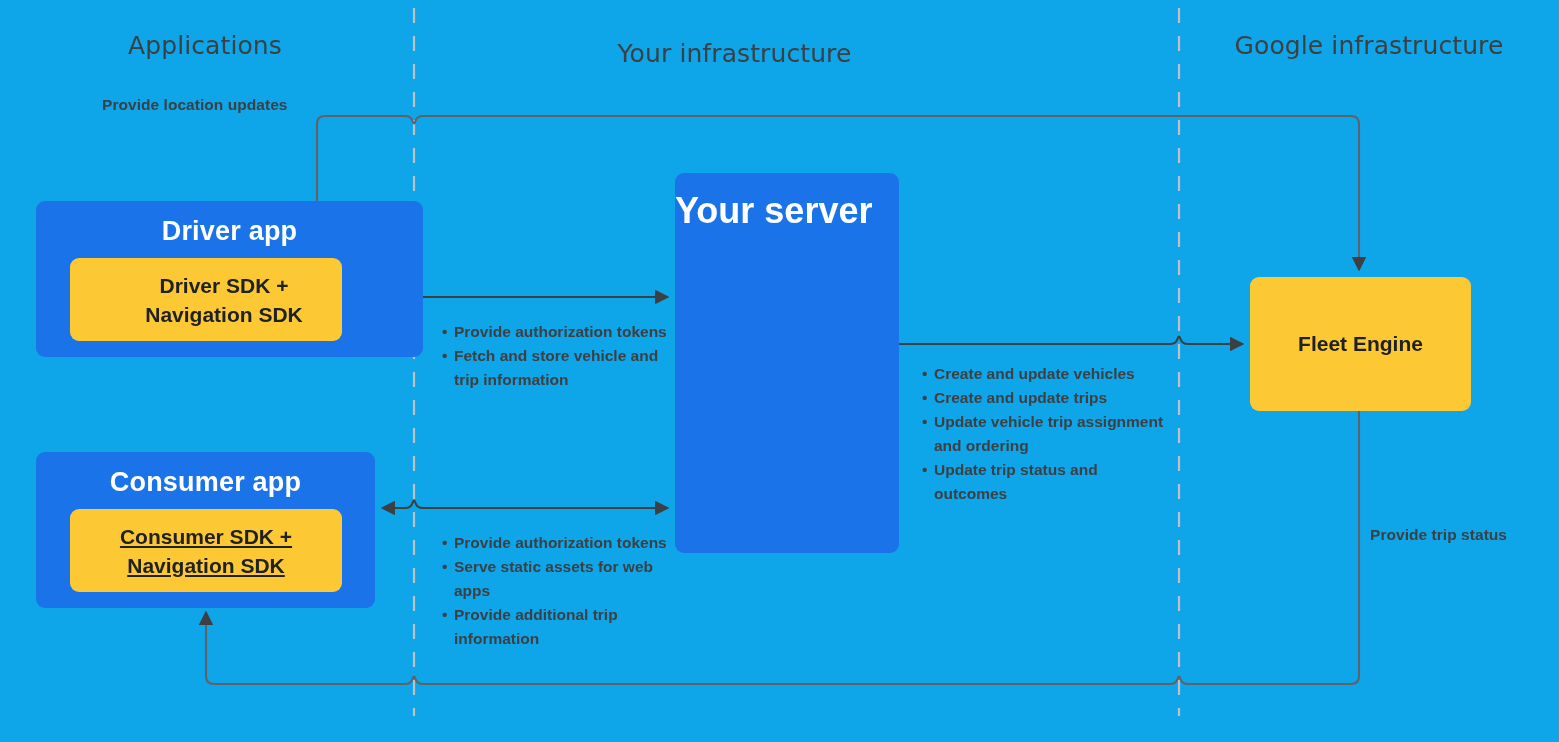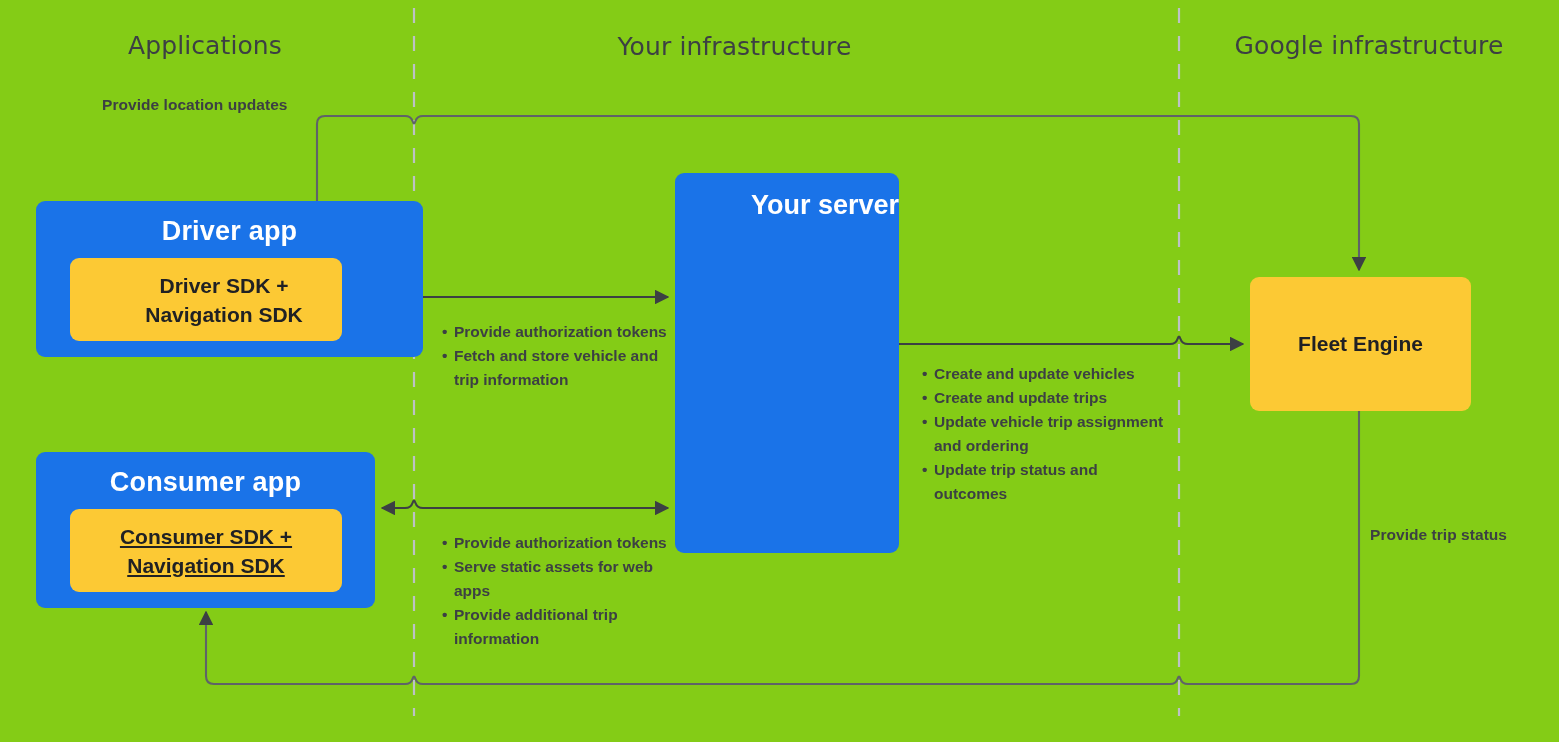--- a/index.html
+++ b/index.html
@@ -11,21 +11,21 @@
   body {
     font-family: "Liberation Sans", sans-serif;
     width: 1559px;
     height: 742px;
     overflow: hidden;
   }
   #diagram {
     position: relative;
     width: 1559px;
     height: 742px;
-    background: #84cc16;
+    background: #0ea5e9;
   }
   #wires {
     position: absolute;
     left: 0; top: 0;
     width: 1559px;
     height: 742px;
     pointer-events: none;
   }
 
   
@@ -33,21 +33,21 @@
     position: absolute;
     font-family: "DejaVu Sans", sans-serif;
     font-size: 25px;
     font-weight: 400;
     color: #3c4043;
     white-space: nowrap;
     text-align: center;
     letter-spacing: .1px;
   }
   #head-applications { left: 0;    top: 31px; width: 410px; }
-  #head-your-infra   { left: 414px; top: 32px; width: 641px; }
+  #head-your-infra   { left: 414px; top: 39px; width: 641px; }
   #head-google-infra { left: 1179px; top: 31px; width: 380px; }
 
   
   .app-box {
     position: absolute;
     background: #1a73e8;
     border-radius: 9px;
     box-sizing: border-box;
   }
   .app-title {
@@ -85,23 +85,23 @@
 
   #box-your-server {
     position: absolute;
     left: 675px; top: 173px; width: 224px; height: 380px;
     background: #1a73e8;
     border-radius: 9px;
   }
   #your-server-title {
     position: absolute;
     left: 0; right: 0; top: 17px;
-    text-align: right;
+    text-align: left;
     color: #ffffff;
-    font-size: 27px;
+    font-size: 36px;
     font-weight: 700;
     white-space: nowrap;
   }
 
   #box-fleet-engine {
     position: absolute;
     left: 1250px; top: 277px; width: 221px; height: 134px;
     background: #fcc934;
     border-radius: 9px;
     display: flex;

